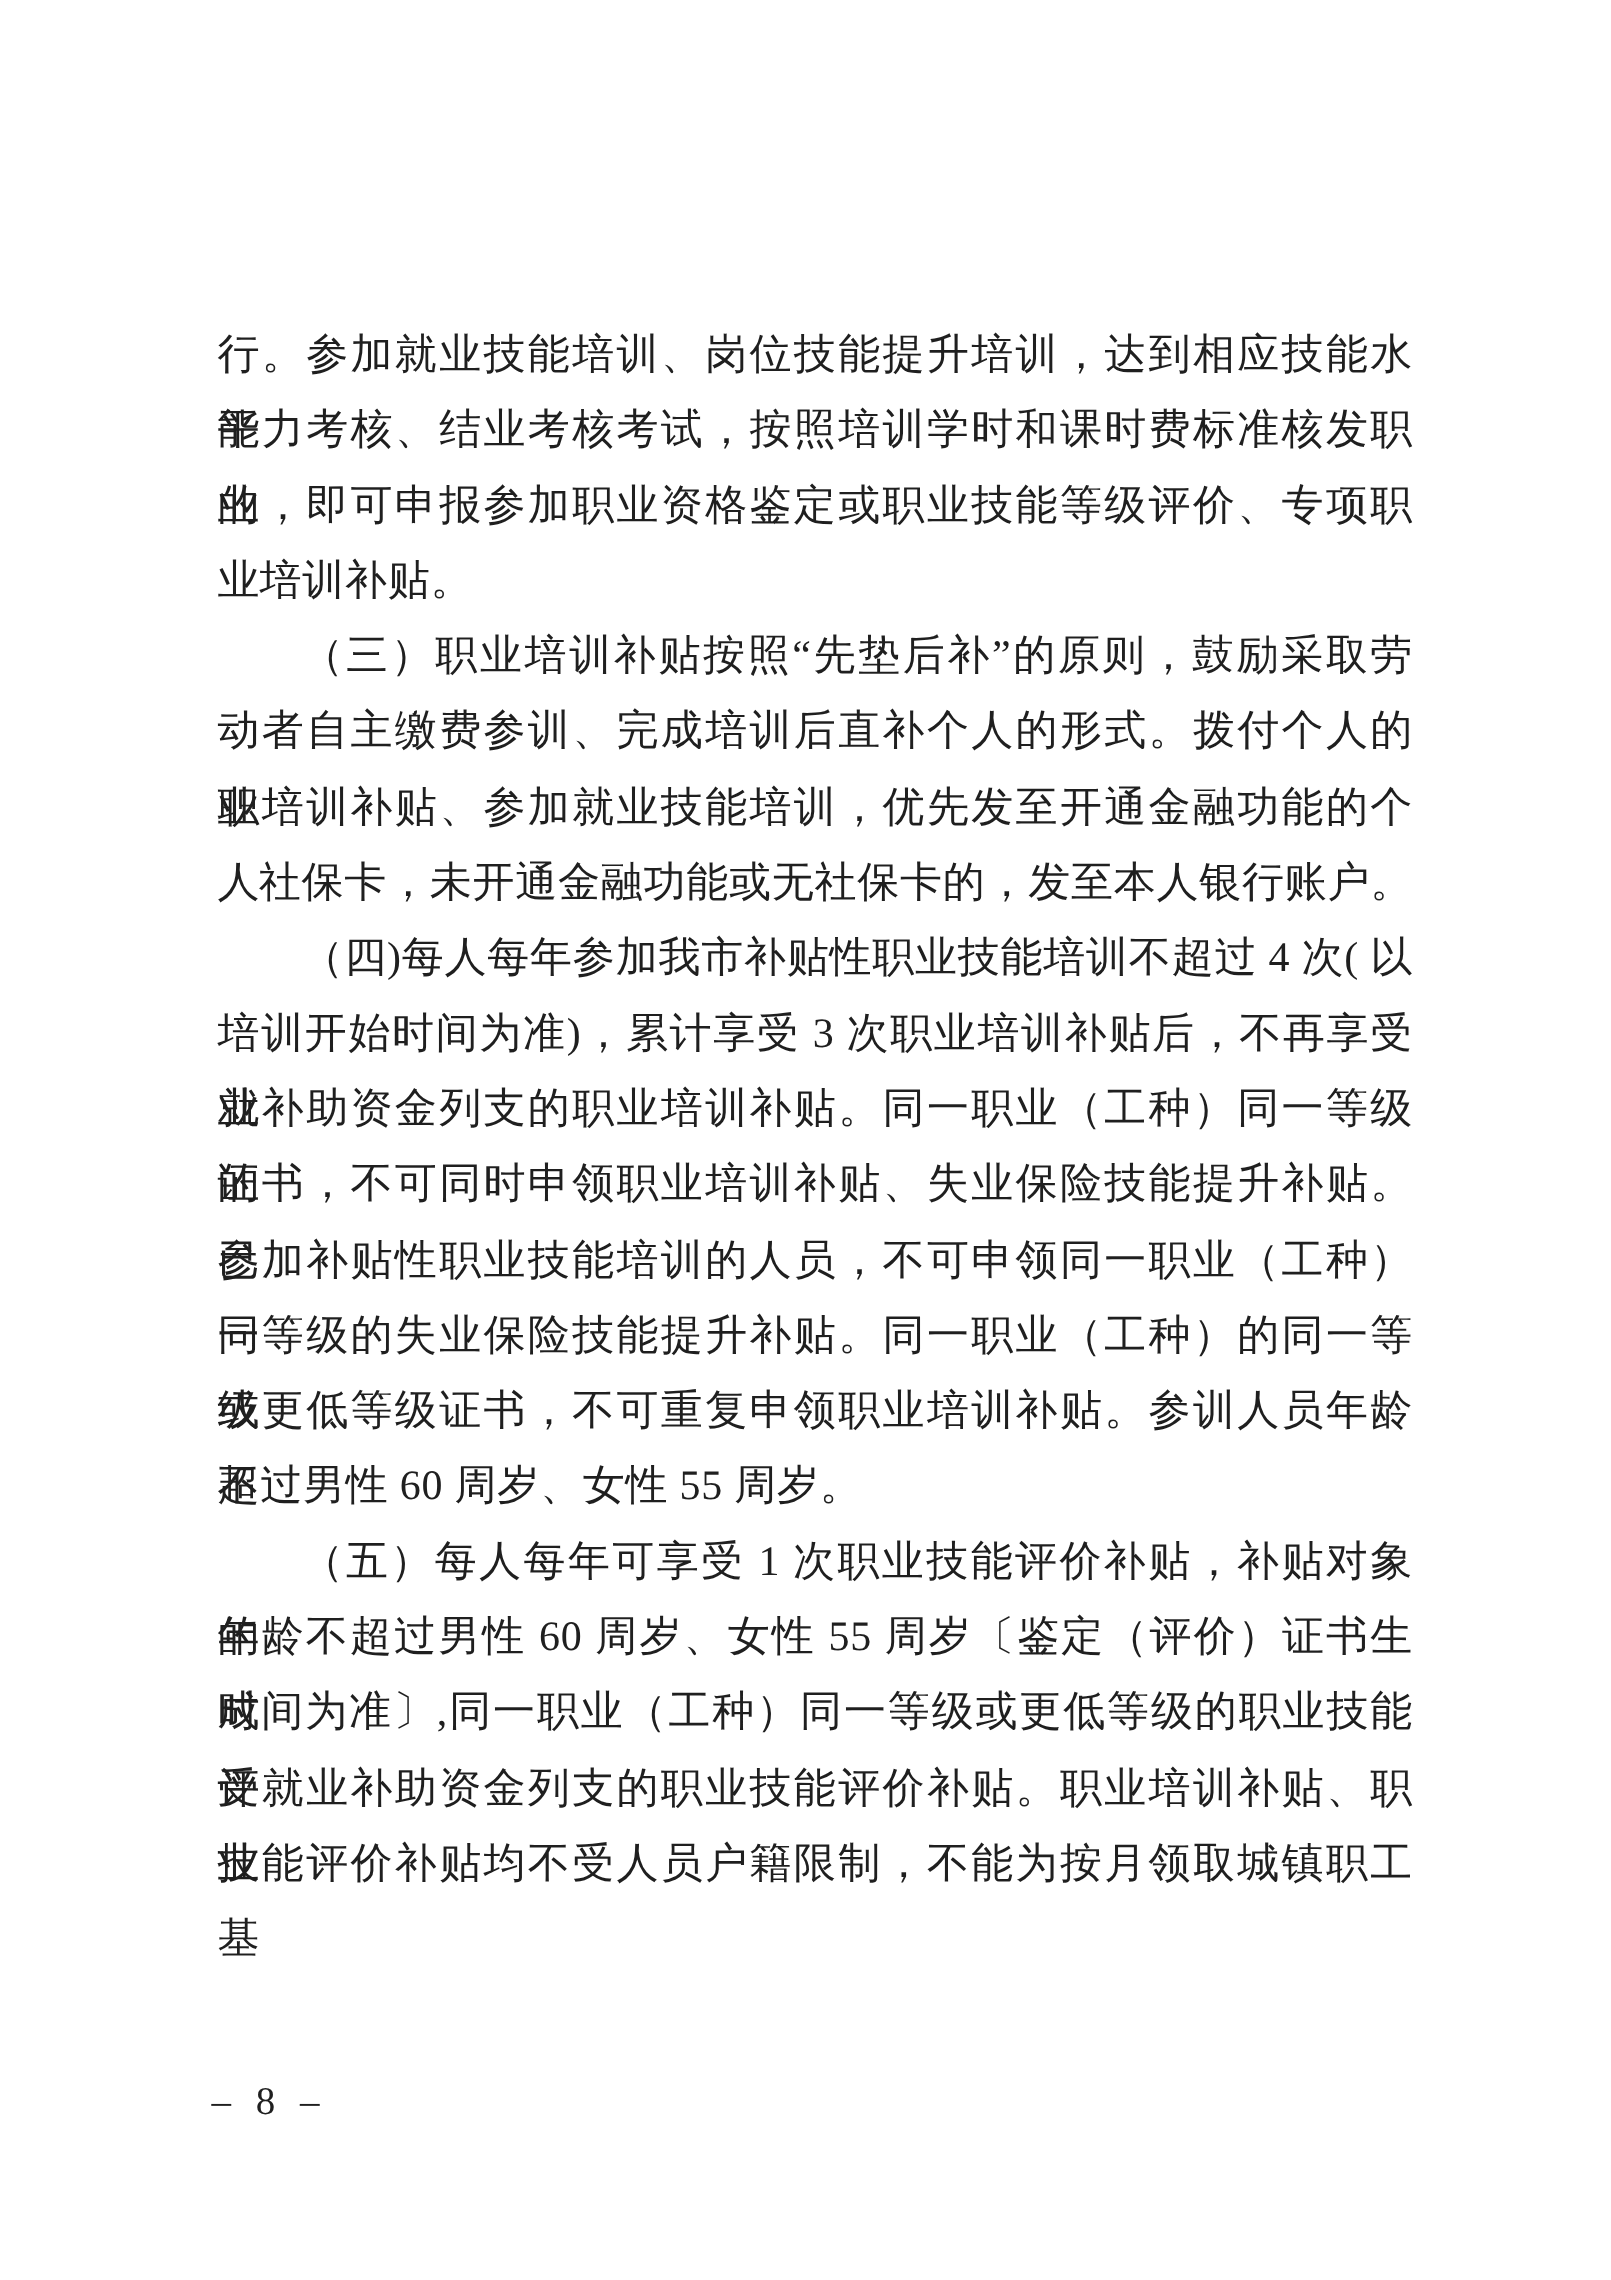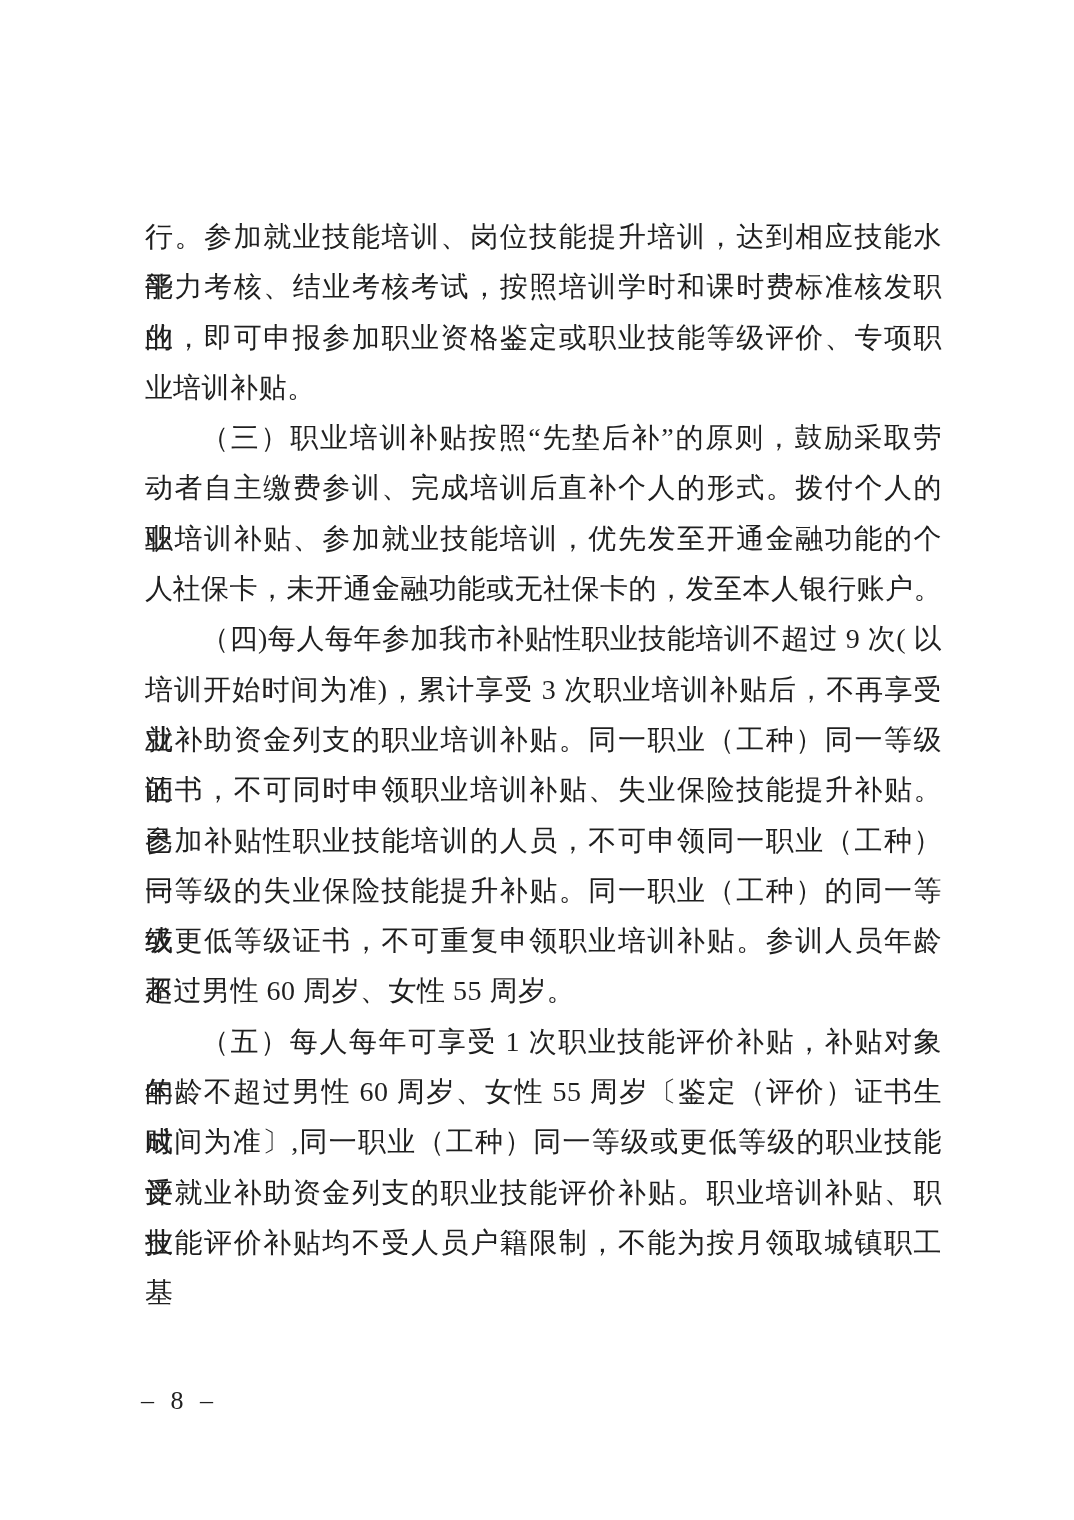--- a/index.html
+++ b/index.html
@@ -52,21 +52,21 @@
 <div class="page">
   <div class="text-block">
       <div class="line justify" style="text-indent: 0em;">行。参加就业技能培训、岗位技能提升培训，达到相应技能水平</div>
       <div class="line justify" style="text-indent: 0em;">能力考核、结业考核考试，按照培训学时和课时费标准核发职业</div>
       <div class="line justify" style="text-indent: 0em;">的，即可申报参加职业资格鉴定或职业技能等级评价、专项职业</div>
       <div class="line" style="text-indent: 0em; margin-left: 28px;">培训补贴。</div>
       <div class="line justify" style="text-indent: 2em;">（三）职业培训补贴按照“先垫后补”的原则，鼓励采取劳</div>
       <div class="line justify" style="text-indent: 0em;">动者自主缴费参训、完成培训后直补个人的形式。拨付个人的职</div>
       <div class="line justify" style="text-indent: 0em;">业培训补贴、参加就业技能培训，优先发至开通金融功能的个人</div>
       <div class="line" style="text-indent: 0em; text-align: right;">社保卡，未开通金融功能或无社保卡的，发至本人银行账户。</div>
-      <div class="line justify" style="text-indent: 2em;">（四)每人每年参加我市补贴性职业技能培训不超过 9 次( 以</div>
+      <div class="line justify" style="text-indent: 2em;">（四)每人每年参加我市补贴性职业技能培训不超过 4 次( 以</div>
       <div class="line justify" style="text-indent: 0em;">培训开始时间为准)，累计享受 3 次职业培训补贴后，不再享受就</div>
       <div class="line justify" style="text-indent: 0em;">业补助资金列支的职业培训补贴。同一职业（工种）同一等级的</div>
       <div class="line justify" style="text-indent: 0em;">证书，不可同时申领职业培训补贴、失业保险技能提升补贴。已</div>
       <div class="line justify" style="text-indent: 0em;">参加补贴性职业技能培训的人员，不可申领同一职业（工种）同</div>
       <div class="line justify" style="text-indent: 0em;">一等级的失业保险技能提升补贴。同一职业（工种）的同一等级</div>
       <div class="line justify" style="text-indent: 0em;">或更低等级证书，不可重复申领职业培训补贴。参训人员年龄不</div>
       <div class="line" style="text-indent: 0em;">超过男性 60 周岁、女性 55 周岁。</div>
       <div class="line justify" style="text-indent: 2em;">（五）每人每年可享受 1 次职业技能评价补贴，补贴对象的</div>
       <div class="line justify" style="text-indent: 0em;">年龄不超过男性 60 周岁、女性 55 周岁〔鉴定（评价）证书生成</div>
       <div class="line justify" style="text-indent: 0em;">时间为准〕,同一职业（工种）同一等级或更低等级的职业技能评</div>

